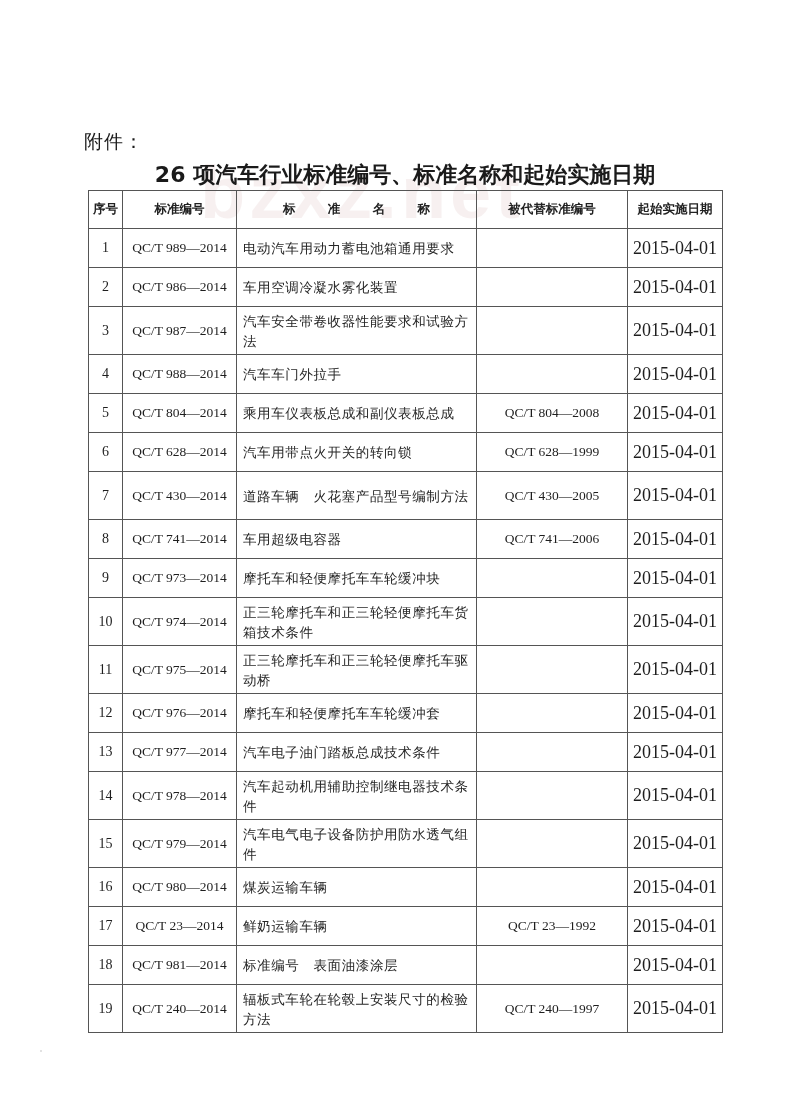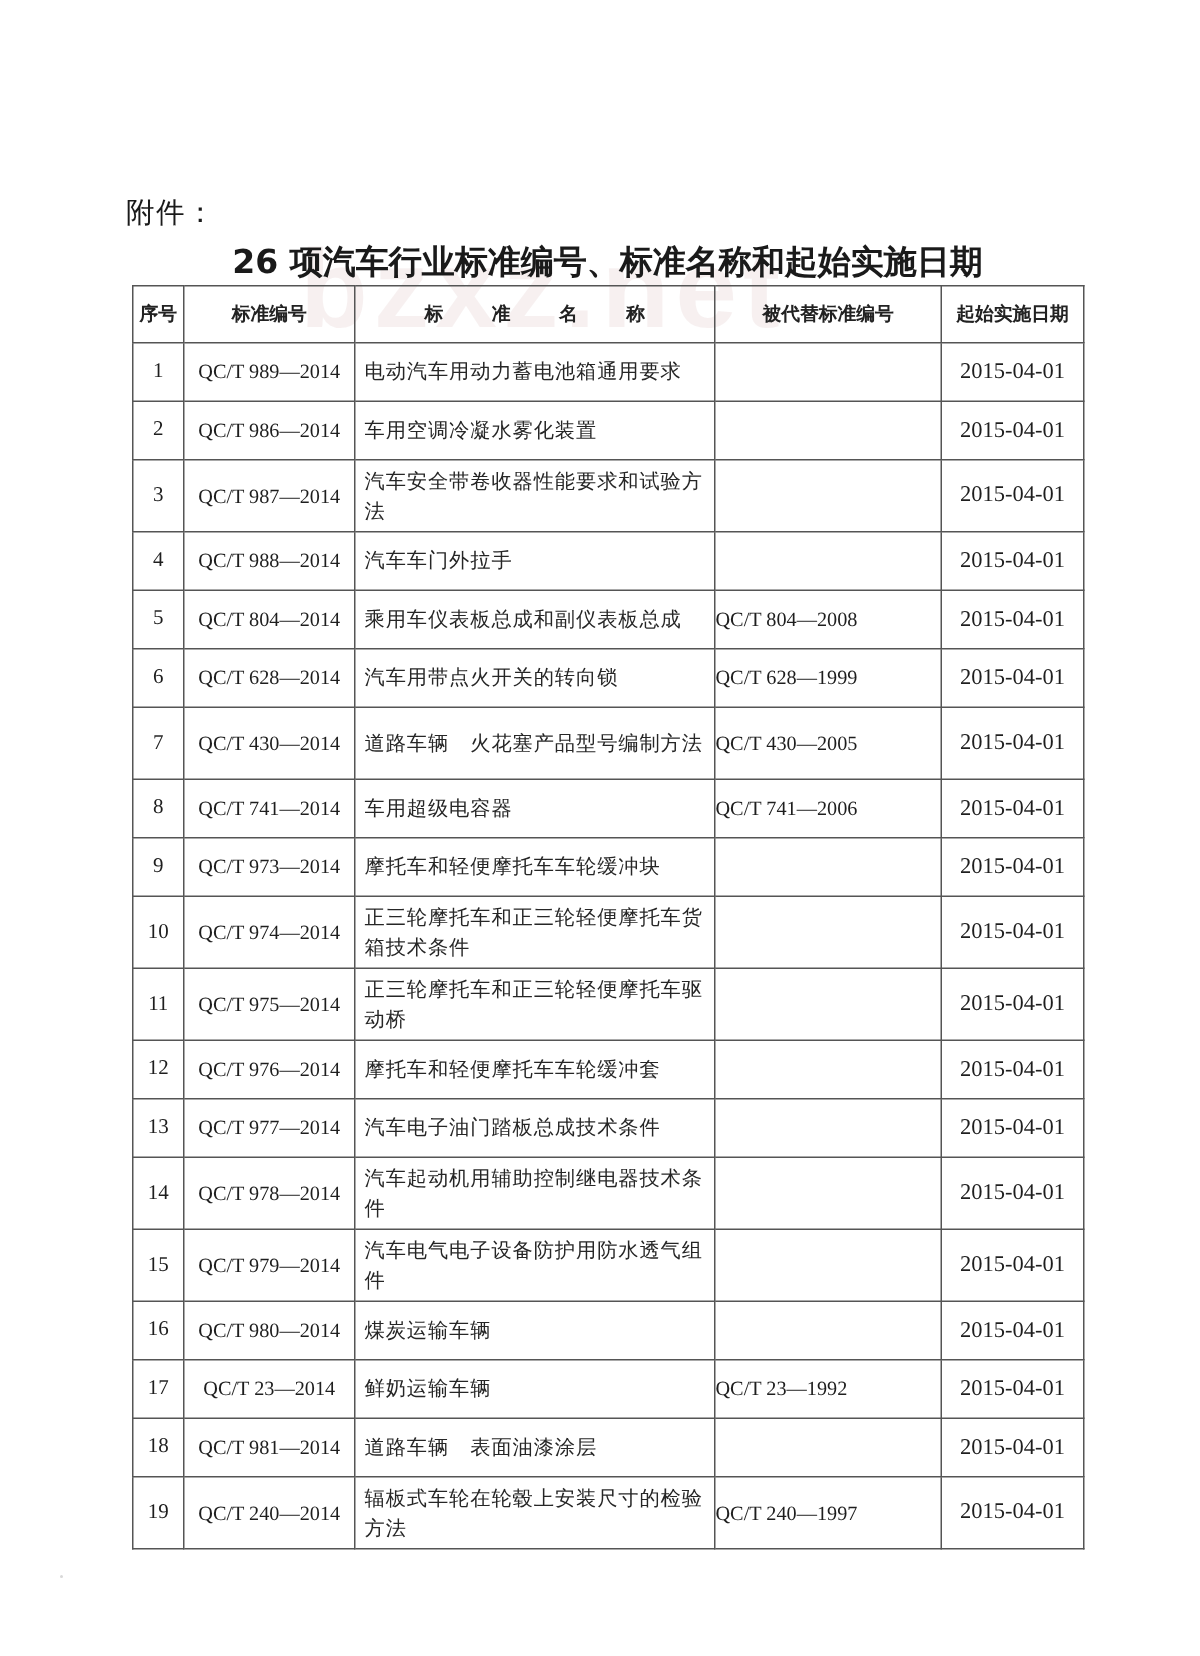--- a/index.html
+++ b/index.html
@@ -106,30 +106,30 @@
       padding-left: 6px !important;
       padding-right: 4px !important;
       font-family: "DejaVu Sans", "Liberation Sans", sans-serif;
       font-size: 13.5px;
       line-height: 20px;
       letter-spacing: 0.6px;
       color: #262626;
       margin-top: 24px;
     }
     td.cell-repl {
-      text-align: left;
+      text-align: center;
       font-family: "Liberation Serif", "DejaVu Serif", serif;
       font-size: 13.5px;
       white-space: nowrap;
       margin-left: 38px;
     }
     td.cell-date {
       text-align: center;
       font-family: "Liberation Serif", "DejaVu Serif", serif;
-      font-size: 15px;
+      font-size: 18px;
       white-space: nowrap;
     }
     .scan-speck {
       position: absolute;
       left: 40px;
       top: 1050px;
       width: 2px;
       height: 2px;
       background: #d8d8d8;
       border-radius: 1px;
@@ -277,21 +277,21 @@
       <tr class="row-single">
         <td class="cell-no">17</td>
         <td class="cell-code">QC/T 23—2014</td>
         <td class="cell-name">鲜奶运输车辆</td>
         <td class="cell-repl">QC/T 23—1992</td>
         <td class="cell-date">2015-04-01</td>
       </tr>
       <tr class="row-single">
         <td class="cell-no">18</td>
         <td class="cell-code">QC/T 981—2014</td>
-        <td class="cell-name">道路车辆　表面油漆涂层</td>
+        <td class="cell-name">标准编号　表面油漆涂层</td>
         <td class="cell-repl"></td>
         <td class="cell-date">2015-04-01</td>
       </tr>
       <tr class="row-double">
         <td class="cell-no">19</td>
         <td class="cell-code">QC/T 240—2014</td>
         <td class="cell-name">辐板式车轮在轮毂上安装尺寸的检验方法</td>
         <td class="cell-repl">QC/T 240—1997</td>
         <td class="cell-date">2015-04-01</td>
       </tr>

